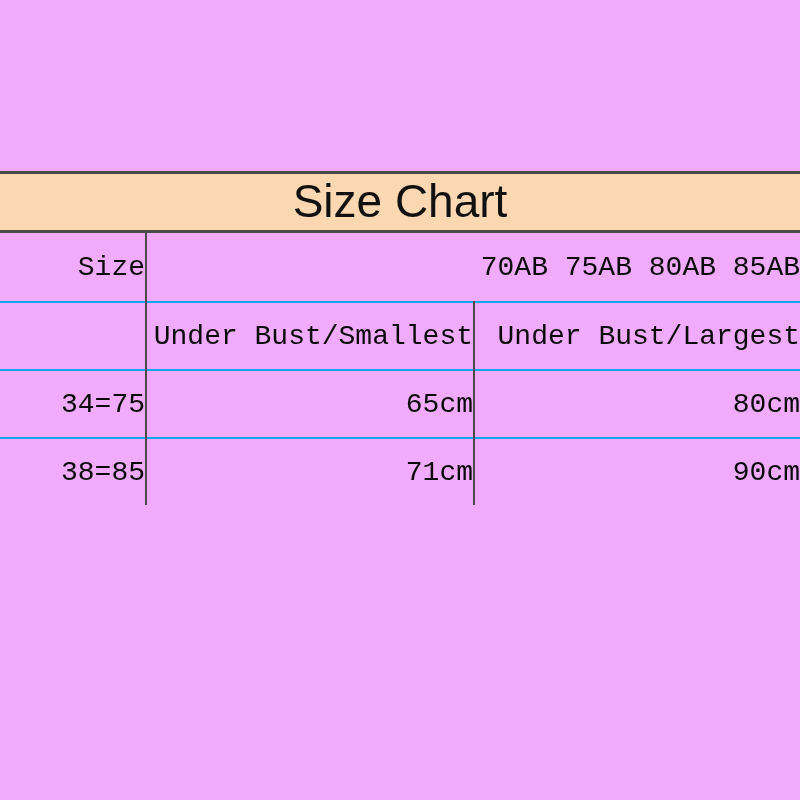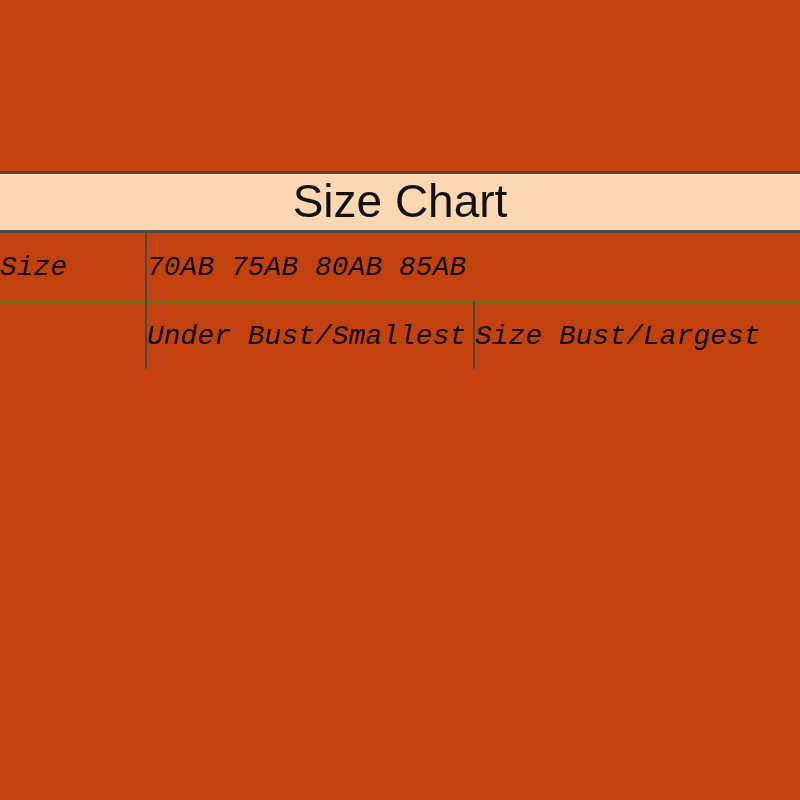--- a/index.html
+++ b/index.html
@@ -4,21 +4,21 @@
 <style>
   html, body {
     margin: 0;
     padding: 0;
     background: #ffffff;
   }
   .page {
     position: relative;
     width: 800px;
     height: 800px;
-    background: #c2410c;
+    background: #f0abfc;
     overflow: hidden;
     font-family: "Liberation Mono", "DejaVu Sans Mono", monospace;
     color: #000000;
   }
   .banner {
     position: absolute;
     top: 171px;
     left: 0;
     width: 800px;
     height: 56px;
@@ -44,33 +44,32 @@
     left: 0;
     width: 800px;
     border-collapse: collapse;
     table-layout: fixed;
   }
   col.c1 { width: 146px; }
   col.c2 { width: 328px; }
   col.c3 { width: 326px; }
   .size-table td {
     height: 66px;
-    text-align: left;
+    text-align: right;
     vertical-align: middle;
     font-family: "Liberation Mono", "DejaVu Sans Mono", monospace;
     font-size: 28px;
     font-weight: 400;
     color: #0a0a0a;
     padding: 0;
     overflow: hidden;
     white-space: nowrap;
-    font-style: italic;
   }
   .size-table tr.first-row td { height: 68px; }
-  .size-table tr + tr td { border-top: 2px solid #4d7c0f; }
+  .size-table tr + tr td { border-top: 2px solid #0ea5e9; }
   .size-table td.div-right { border-right: 2px solid #4a4a4a; }
 </style>
 </head>
 <body>
 
 <div class="page">
 
   <div class="banner">
     <span class="banner-title">Size Chart</span>
   </div>
@@ -82,18 +81,28 @@
       <col class="c3">
     </colgroup>
     <tbody>
       <tr class="first-row">
         <td class="div-right">Size</td>
         <td colspan="2">70AB 75AB 80AB 85AB</td>
       </tr>
       <tr>
         <td class="div-right"></td>
         <td class="div-right">Under Bust/Smallest</td>
-        <td>Size Bust/Largest</td>
+        <td>Under Bust/Largest</td>
+      </tr>
+      <tr>
+        <td class="div-right">34=75</td>
+        <td class="div-right">65cm</td>
+        <td>80cm</td>
+      </tr>
+      <tr>
+        <td class="div-right">38=85</td>
+        <td class="div-right">71cm</td>
+        <td>90cm</td>
       </tr>
     </tbody>
   </table>
 
 </div>
 
 </body></html>

